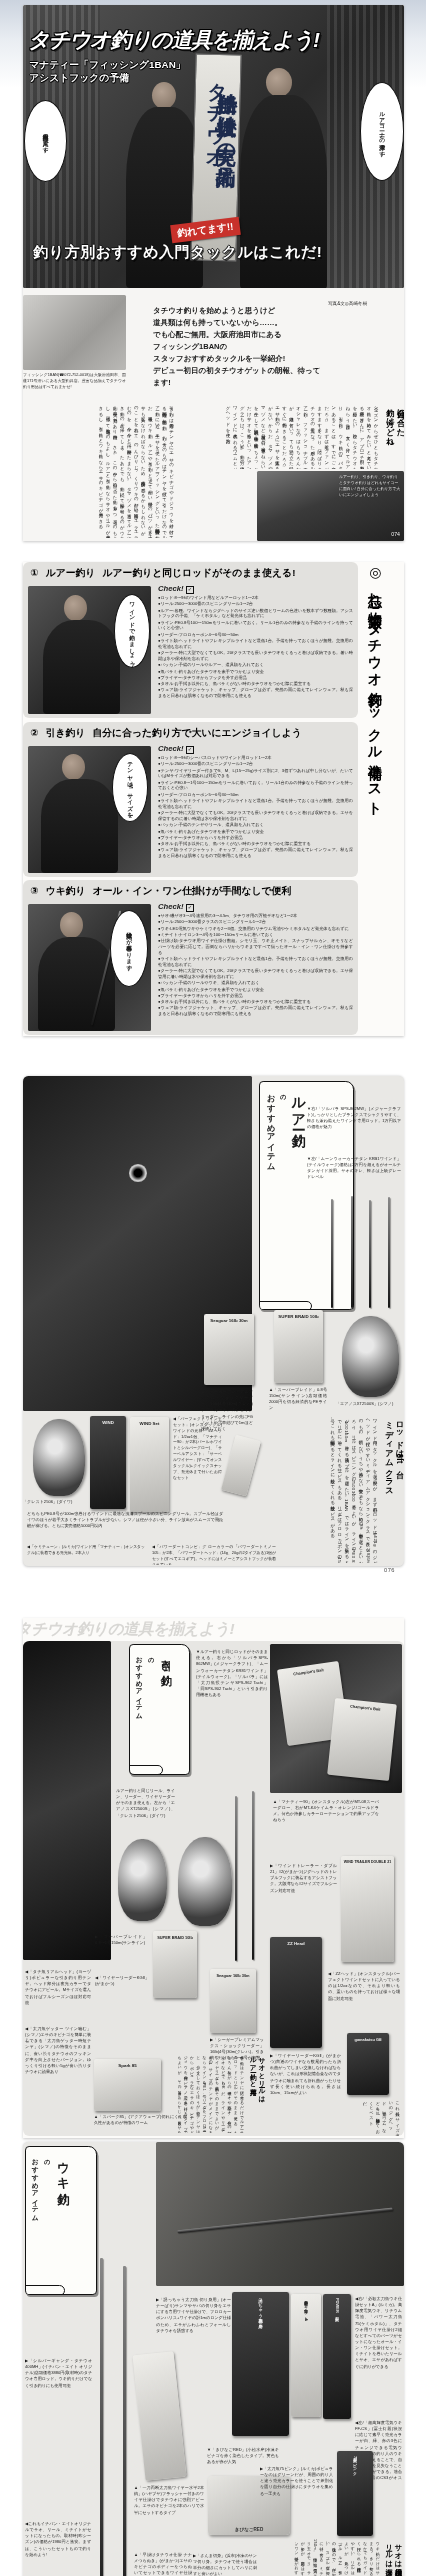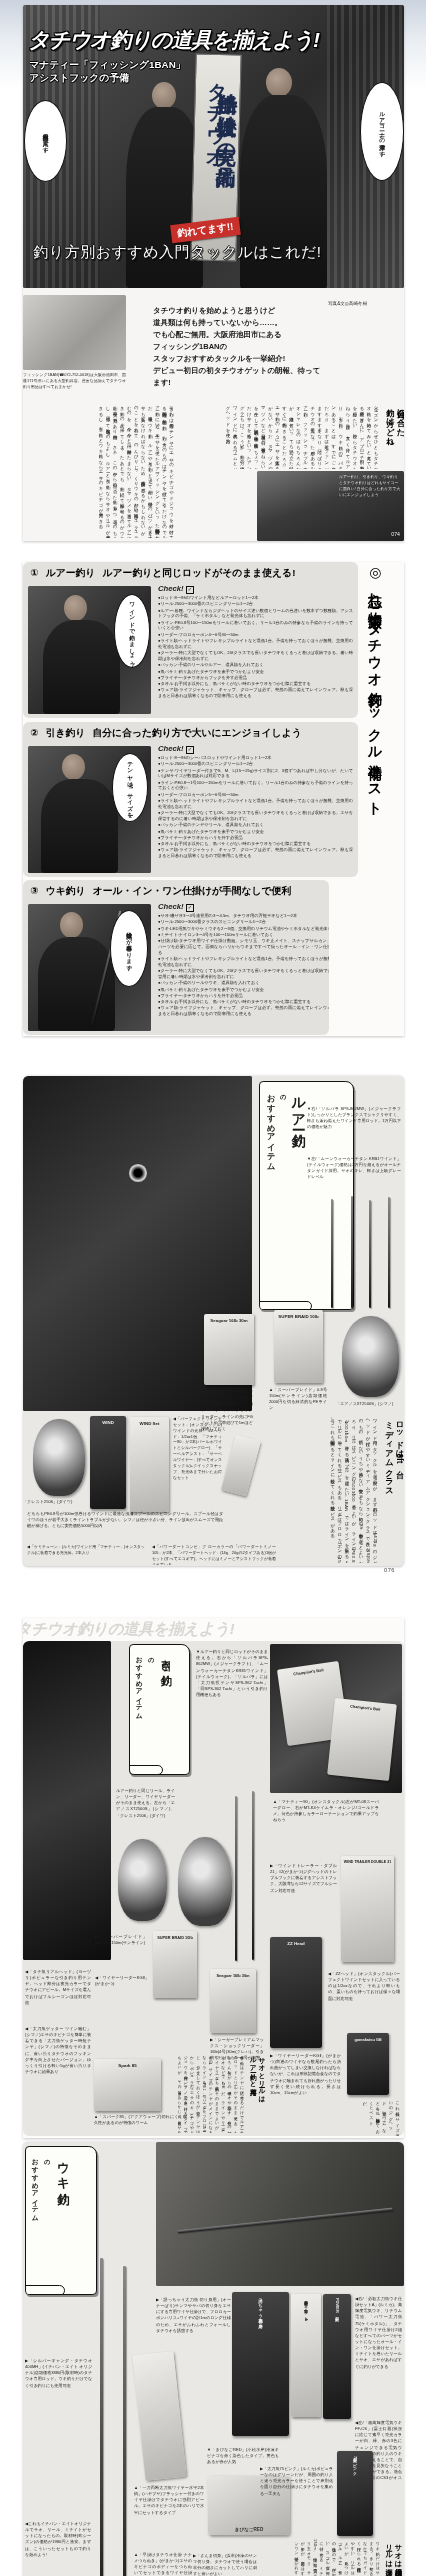--- a/index.html
+++ b/index.html
@@ -15,21 +15,21 @@
   .photo.light{background:linear-gradient(135deg,#cfcecb 0%,#9b9a97 60%,#bab9b6 100%);}
   .shelf{position:absolute;top:0;height:100%;opacity:.5;
          background:repeating-linear-gradient(90deg,rgba(255,255,255,.16) 0 3.1px,rgba(0,0,0,.25) 3.1px 7.2px);}
   .head-c{position:absolute;border-radius:50%;background:radial-gradient(circle at 40% 35%,#b3a192,#7d6d5f);}
   .torso{position:absolute;background:linear-gradient(#242424,#111);border-radius:40% 40% 4.1px 4.1px;}
   .v{writing-mode:vertical-rl;text-orientation:mixed;}
   .t1{font-size:21px;font-weight:900;font-style:italic;color:#fff;letter-spacing:-1px;white-space:nowrap;
       text-shadow:1px 0 #000,-1px 0 #000,0 1px #000,0 -1px #000,1px 1px #000,-1px -1px #000,1px -1px #000,-1px 1px #000,2.1px 2.1px 0 rgba(0,0,0,.55);}
   .t2{font-size:9.8px;font-weight:800;color:#fff;
       text-shadow:0.8px 0 #000,-0.8px 0 #000,0 0.8px #000,0 -0.8px #000,1px 1px 0 rgba(0,0,0,.6);}
-  .hl2{font-size:15px;font-weight:400;color:#fff;letter-spacing:0.5px;white-space:nowrap;
+  .hl2{font-size:15px;font-weight:700;color:#fff;letter-spacing:0.5px;white-space:nowrap;
       text-shadow:1px 0 #111,-1px 0 #111,0 1px #111,0 -1px #111,1.5px 1.5px 0 rgba(0,0,0,.65);}
   .hdr{font-size:15.5px;font-weight:900;font-style:italic;color:#d8d7d4;letter-spacing:-0.5px;white-space:nowrap;}
   .banner{position:absolute;background:linear-gradient(180deg,#e8e7e2,#b9b8b2);border:0.5px solid #777;
           transform:rotate(1.5deg);display:flex;justify-content:center;}
   .banner .v{font-size:19.6px;font-weight:900;color:#1d2b4d;line-height:1.05;padding-top:13.4px;}
   .banner-side{position:absolute;font-size:3.6px;color:#333;top:10.3px;right:1.5px;}
   .bubble{position:absolute;background:#fff;border:1px solid #111;border-radius:50%;
           display:flex;align-items:center;justify-content:center;text-align:center;}
   .bubble .v{font-size:5.7px;font-weight:700;line-height:1.25;}
   .redtag{position:absolute;background:#c8312b;color:#fff;font-weight:800;font-size:9.8px;
@@ -187,21 +187,21 @@
         <div class="ck-item">●ライト類:ヘッドライトやフレキシブルライトなど最低1台。予備を持っておくほうが無難。交換用の乾電池も忘れずに</div>
         <div class="ck-item">●クーラー:特に大型でなくてもOK。20ℓクラスでも長いタチウオをくるっと巻けば収納できる。エサを保管するのに暑い時期は氷や保冷剤を忘れずに</div>
         <div class="ck-item">●バッカン:予備のテンヤやリール、道具類を入れておく</div>
         <div class="ck-item">●魚バサミ:釣りあげたタチウオを素手でつかむより安全</div>
         <div class="ck-item">●プライヤー:タチウオからハリを外す必需品</div>
         <div class="ck-item">●タオル:お手拭き以外にも、魚バサミがない時のタチウオをつかむ際に重宝する</div>
         <div class="ck-item">●ウェア類:ライフジャケット、キャップ、グローブは必ず。突然の雨に備えてレインウェア。秋も深まると日暮れは肌寒くなるので防寒用にも使える</div>
       </div>
   </div>
 
-  <div class="panel" style="left:0;top:318px;width:266px;height:155px;padding-left:40px;">
+  <div class="panel" style="left:0;top:318px;width:335px;height:155px;">
     <div class="sec-head" style="left:7.2px;top:5.2px;">
       <span class="typ">③</span><span class="typ">ウキ釣り</span><span>オール・イン・ワン仕掛けが手間なしで便利</span>
     </div>
     <div class="photo" style="left:5.2px;top:24px;width:123px;height:127px;">
       <div class="head-c" style="left:32px;top:8.2px;width:23px;height:26px;"></div>
       <div class="torso" style="left:10.3px;top:33px;width:77px;height:94px;"></div>
       <div class="rod" style="left:77px;top:5.2px;height:118px;transform:rotate(14deg);"></div>
     </div>
     <div class="bubble" style="left:87px;top:30px;width:36px;height:75px;">
       <div class="v">完成仕掛けが各種あります!</div>

